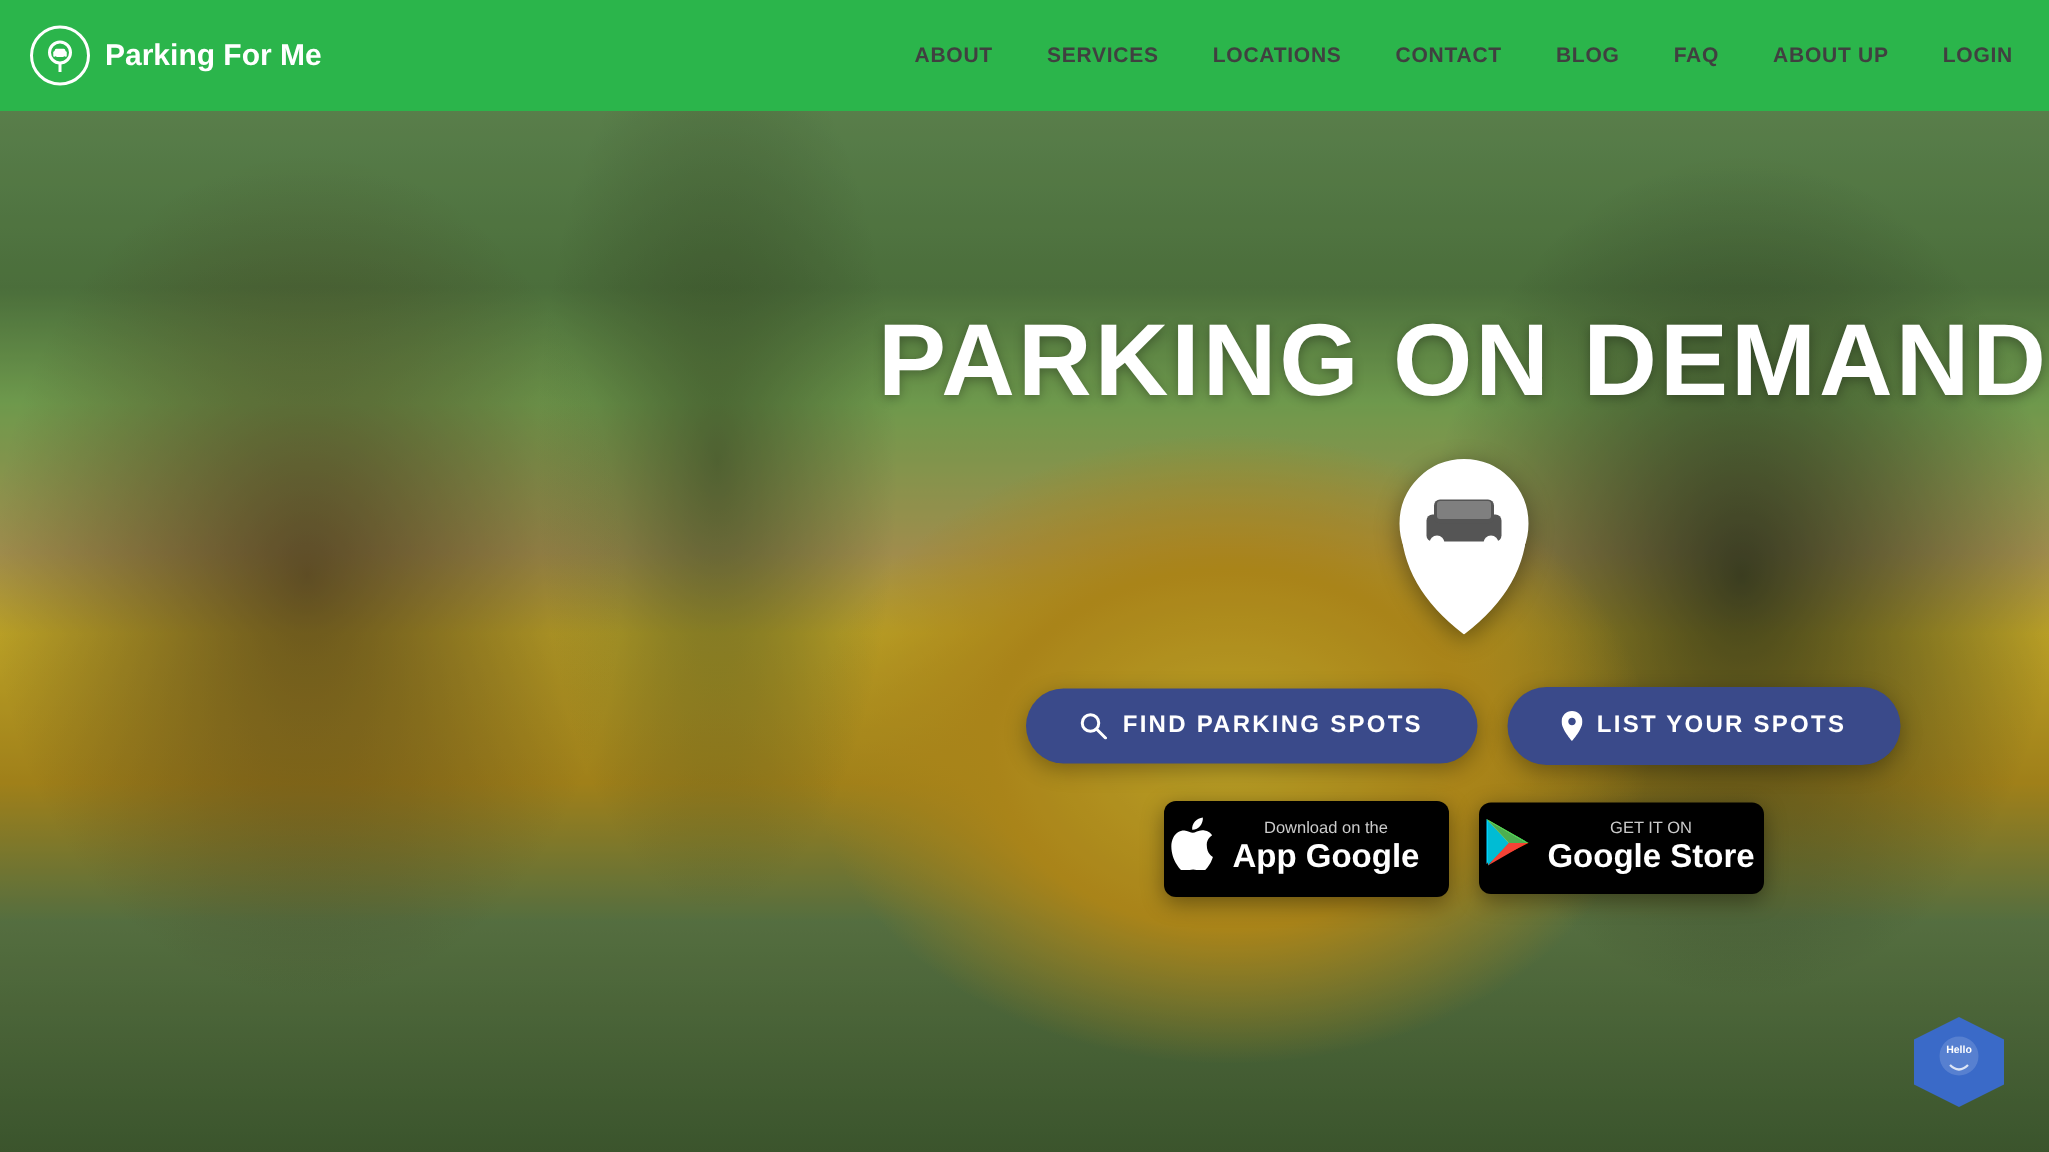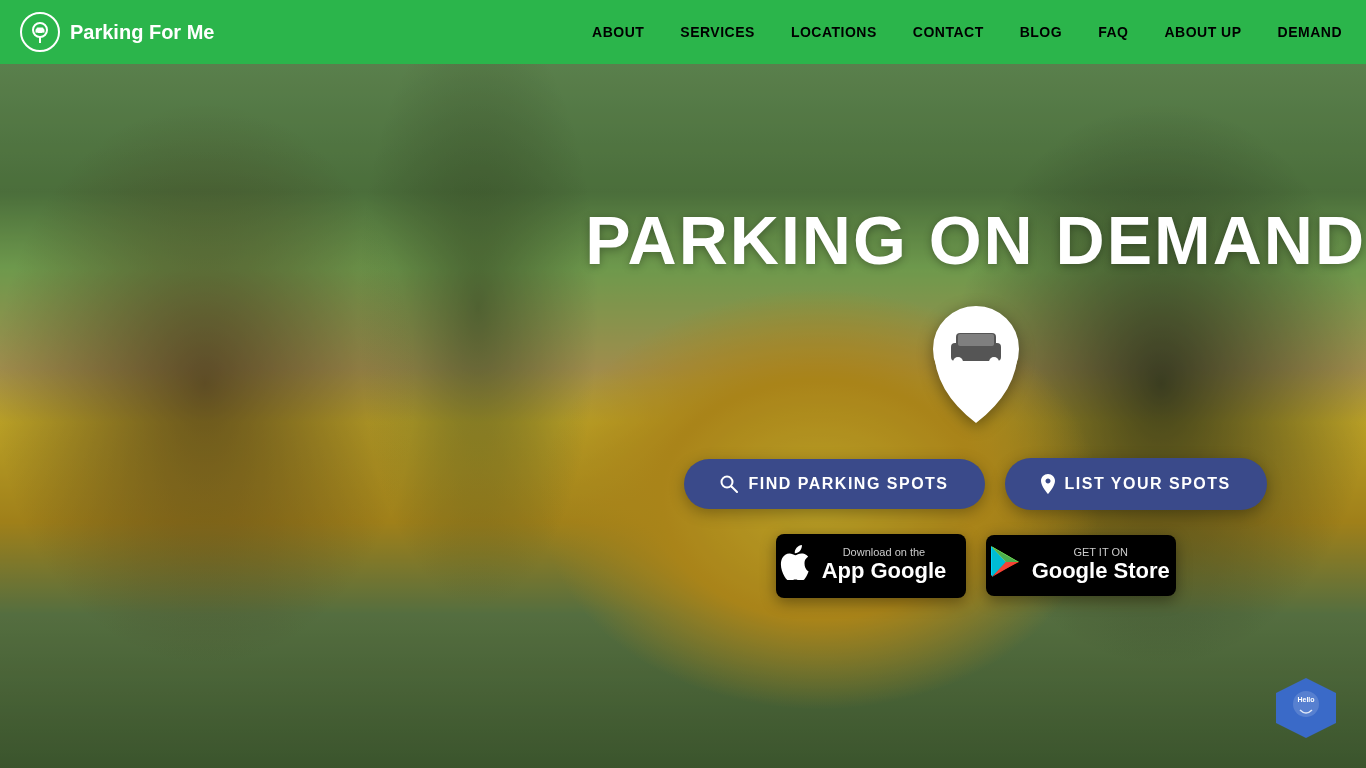--- a/index.html
+++ b/index.html
@@ -2,21 +2,21 @@
 <html><head>
   <meta charset="utf-8">
   <style>
     * { margin: 0; padding: 0; box-sizing: border-box; }
     body { font-family: Arial, sans-serif; width: 1366px; height: 768px; overflow: hidden; }
 
     
     nav {
       position: fixed;
       top: 0; left: 0; right: 0;
-      height: 64px;
+      height: 74px;
       background: #2bb54b;
       display: flex;
       align-items: center;
       justify-content: space-between;
       padding: 0 24px 0 20px;
       z-index: 100;
     }
     .nav-brand {
       display: flex;
       align-items: center;
@@ -35,21 +35,21 @@
       align-items: center;
       justify-content: center;
     }
     .nav-links {
       display: flex;
       align-items: center;
       gap: 36px;
       list-style: none;
     }
     .nav-links a {
-      color: #000000;
+      color: #404040;
       text-decoration: none;
       font-size: 14px;
       font-weight: 600;
       letter-spacing: 0.5px;
     }
 
     
     .hero {
       position: relative;
       width: 1366px;
@@ -225,21 +225,21 @@
   </a>
 
   <ul class="nav-links">
     <li><a href="#">ABOUT</a></li>
     <li><a href="#">SERVICES</a></li>
     <li><a href="#">LOCATIONS</a></li>
     <li><a href="#">CONTACT</a></li>
     <li><a href="#">BLOG</a></li>
     <li><a href="#">FAQ</a></li>
     <li><a href="#">ABOUT UP</a></li>
-    <li><a href="#">DEMAND</a></li>
+    <li><a href="#">LOGIN</a></li>
   </ul>
 </nav>
 
 <section class="hero">
   <div class="hero-bg-layer"></div>
 
   <div class="hero-content">
     <h1 class="hero-title">PARKING ON DEMAND</h1>
 
     <div class="pin-icon">

